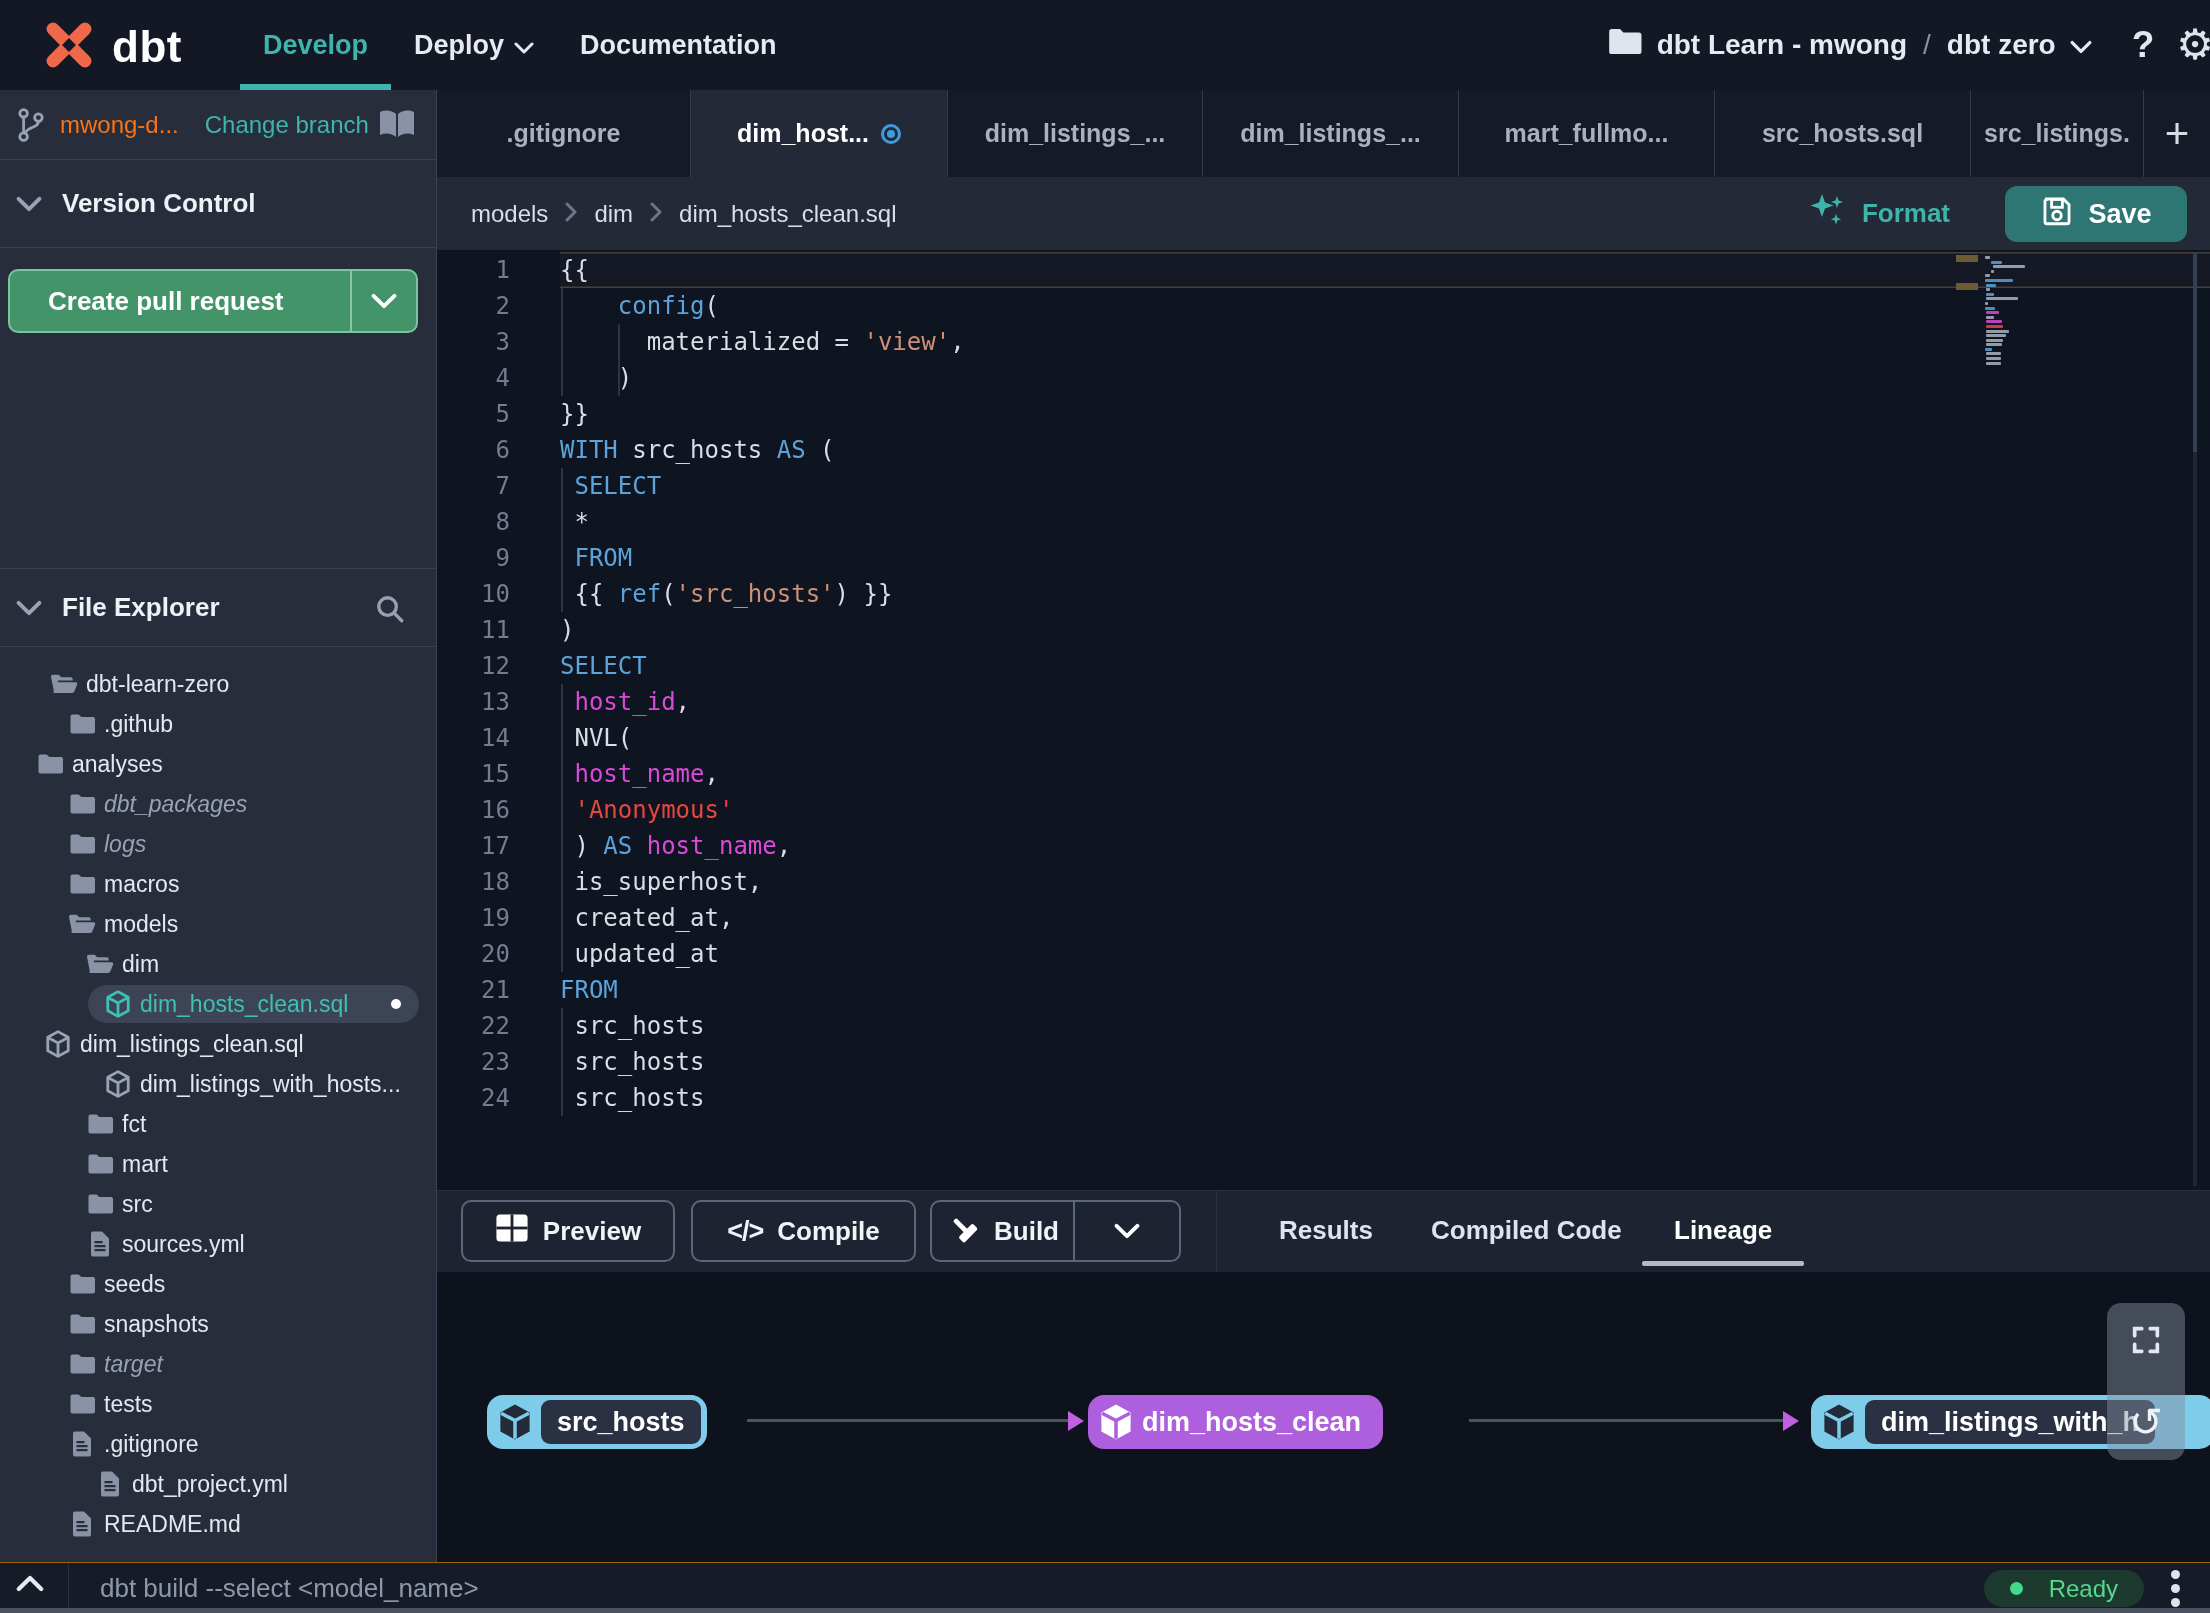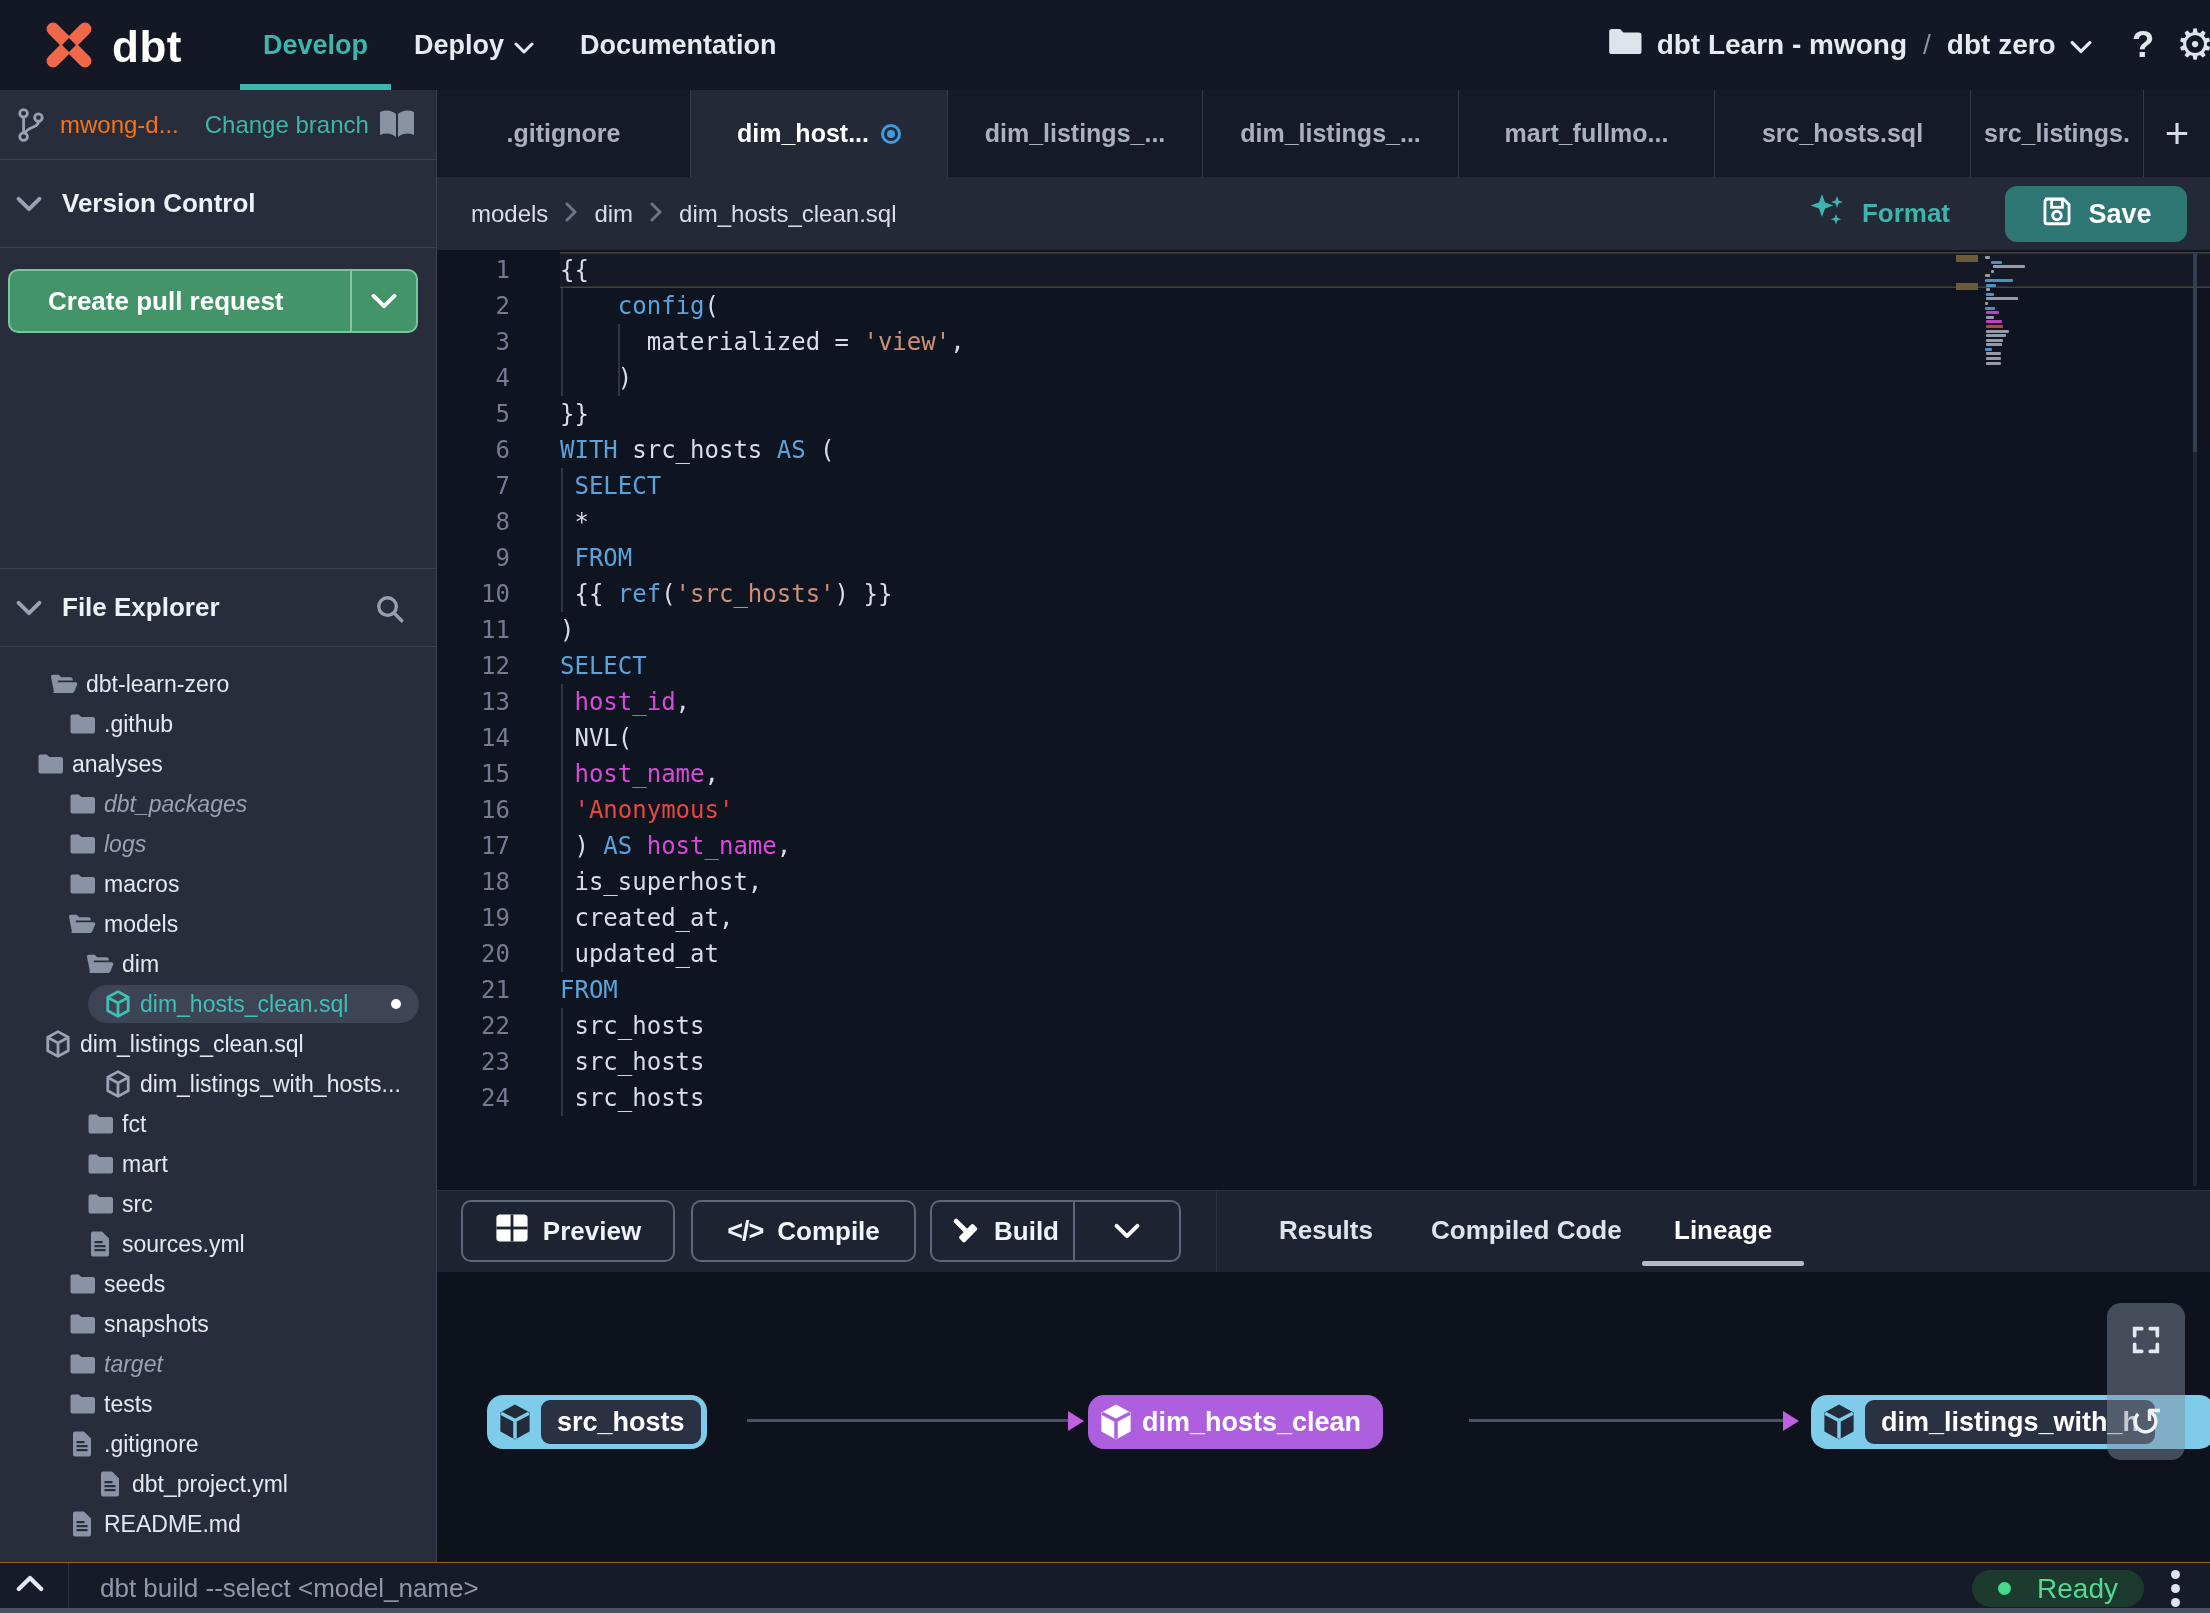--- a/index.html
+++ b/index.html
@@ -129,21 +129,21 @@
   
   #bottombar{position:absolute;left:0;top:1562px;width:2210px;height:51px;background:#161b28;
        border-top:1px solid #a16207;box-sizing:border-box;}
   #bb-chevron{position:absolute;left:16px;top:12px;cursor:pointer;}
   #bb-sep{position:absolute;left:68px;top:0;width:1px;height:50px;background:#2b3240;}
   #command-text{position:absolute;left:100px;top:0;height:50px;display:flex;align-items:center;
        font-size:26px;color:#8f98aa;cursor:text;}
   #ready-pill{position:absolute;right:66px;top:7px;height:37px;padding:0 26px;border-radius:20px;
        background:#1d3a2e;display:flex;align-items:center;gap:14px;}
   #ready-pill .rdot{width:13px;height:13px;border-radius:50%;background:#46d98e;}
-  #ready-pill .rtxt{font-size:28px;color:var(--ready,#55d98f);margin-left:12px;}
+  #ready-pill .rtxt{font-size:24px;color:var(--ready,#55d98f);margin-left:12px;}
   #kebab{position:absolute;right:30px;top:7px;display:flex;flex-direction:column;gap:5px;cursor:pointer;}
   #kebab i{width:9px;height:9px;border-radius:50%;background:#dfe4ec;}
   #bottom-strip{position:absolute;left:0;top:1608px;width:2210px;height:5px;background:#4a5262;}
 </style>
 </head>
 <body>
 
 <div id="app">
 
   <div id="topnav">

